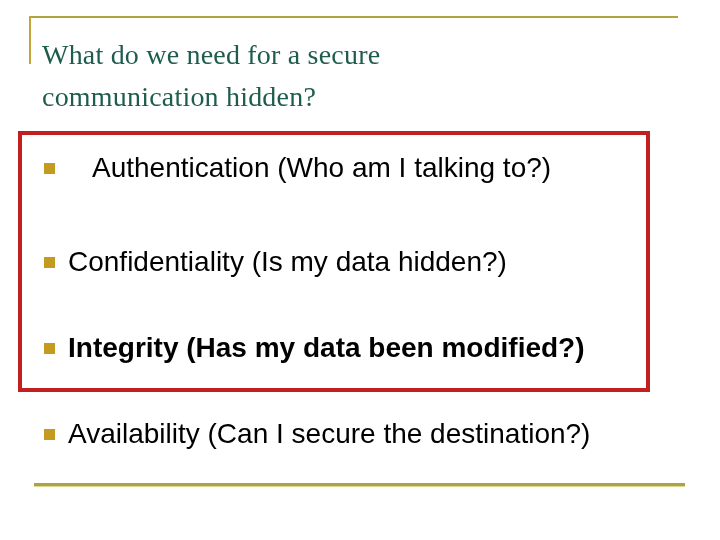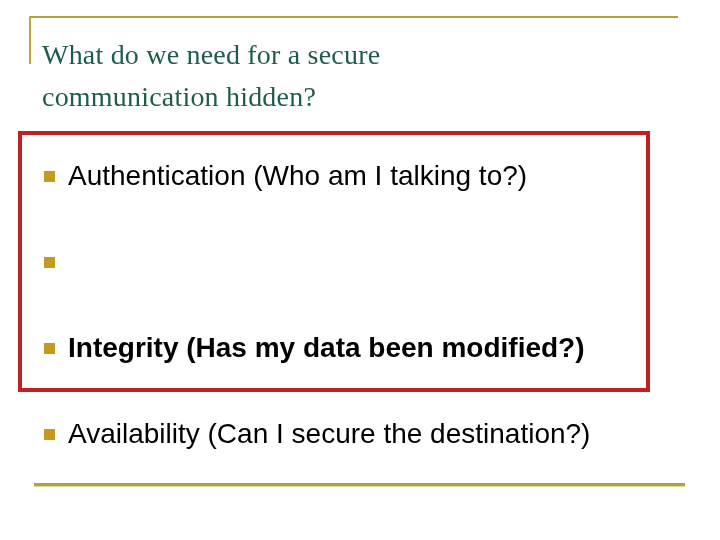--- a/index.html
+++ b/index.html
@@ -55,21 +55,21 @@
     box-sizing: border-box;
     background: transparent;
   }
   .bullet-row {
     position: absolute;
     left: 44px;
     height: 40px;
     display: flex;
     align-items: center;
   }
-  .bullet-row.r0 { top: 156px; }
+  .bullet-row.r0 { top: 148px; gap: 24px; }
   .bullet-row.r1 { top: 242px; }
   .bullet-row.r2 { top: 328px; font-weight: bold; }
   .bullet-row.r3 { top: 414px; }
   .bullet-marker {
     width: 11px;
     height: 11px;
     background: #c49a20;
     margin-right: 13px;
     flex: 0 0 auto;
   }
@@ -104,20 +104,21 @@
 
   <div class="highlight-box"></div>
 
   <div class="bullet-row r0">
     <span class="bullet-marker"></span>
     <span class="bullet-text">Authentication (Who am I talking to?)</span>
   </div>
 
   <div class="bullet-row r1">
     <span class="bullet-marker"></span>
+    <span class="bullet-text">Confidentiality (Is my data hidden?)</span>
   </div>
 
   <div class="bullet-row r2">
     <span class="bullet-marker"></span>
     <span class="bullet-text">Integrity (Has my data been modified?)</span>
   </div>
 
   <div class="bullet-row r3">
     <span class="bullet-marker"></span>
     <span class="bullet-text">Availability (Can I secure the destination?)</span>

